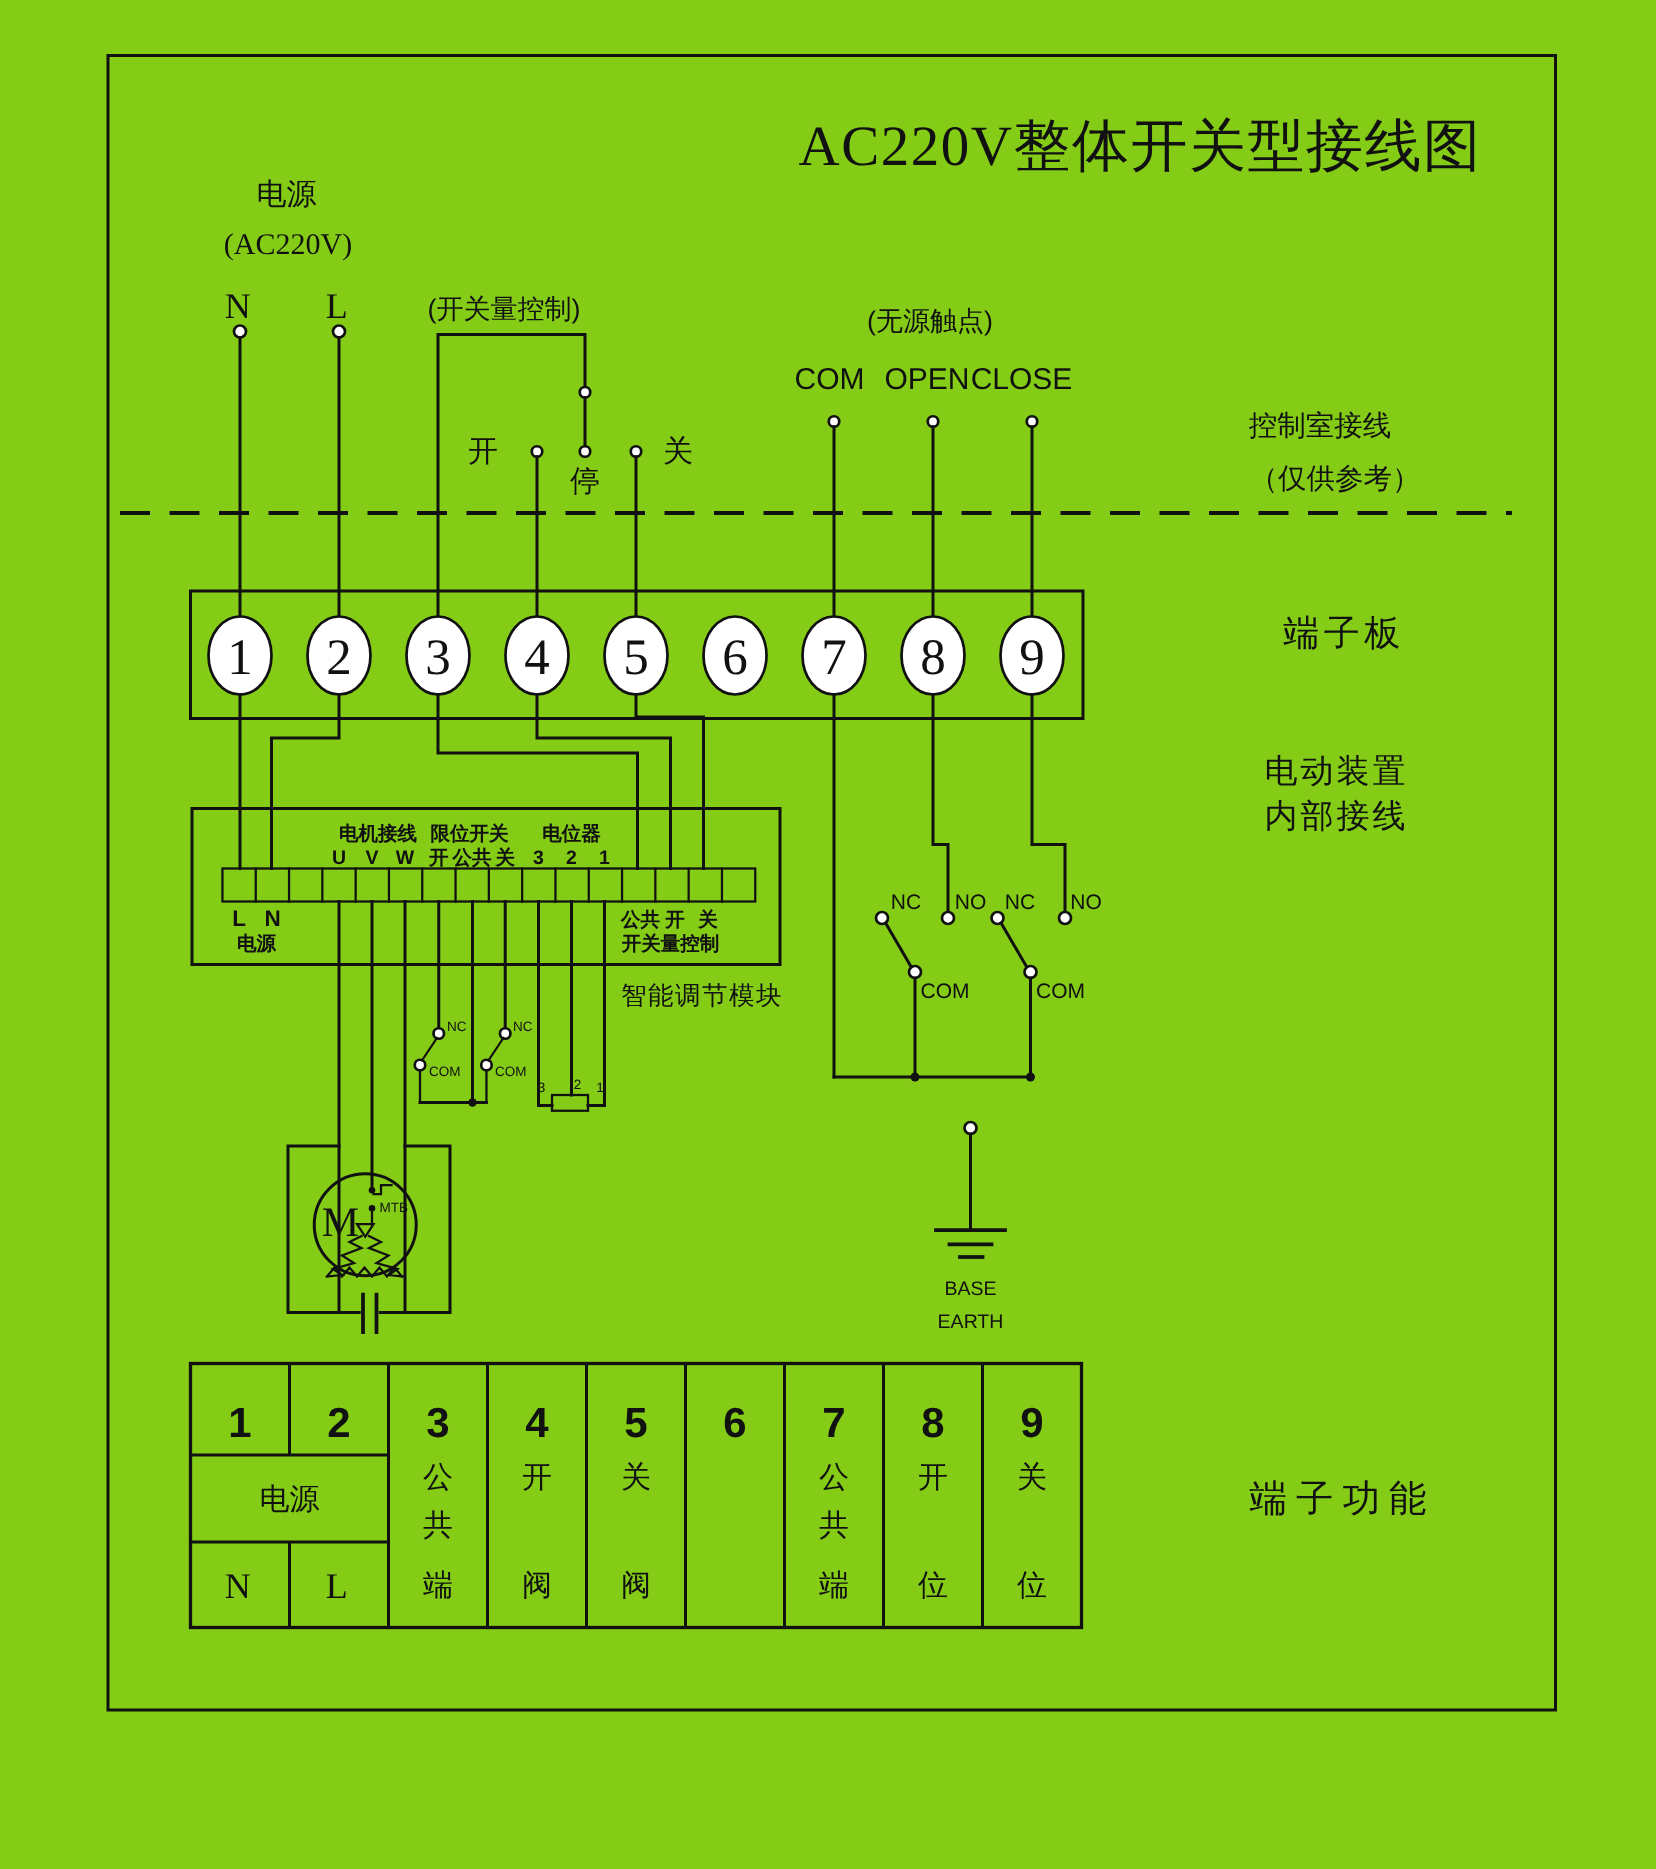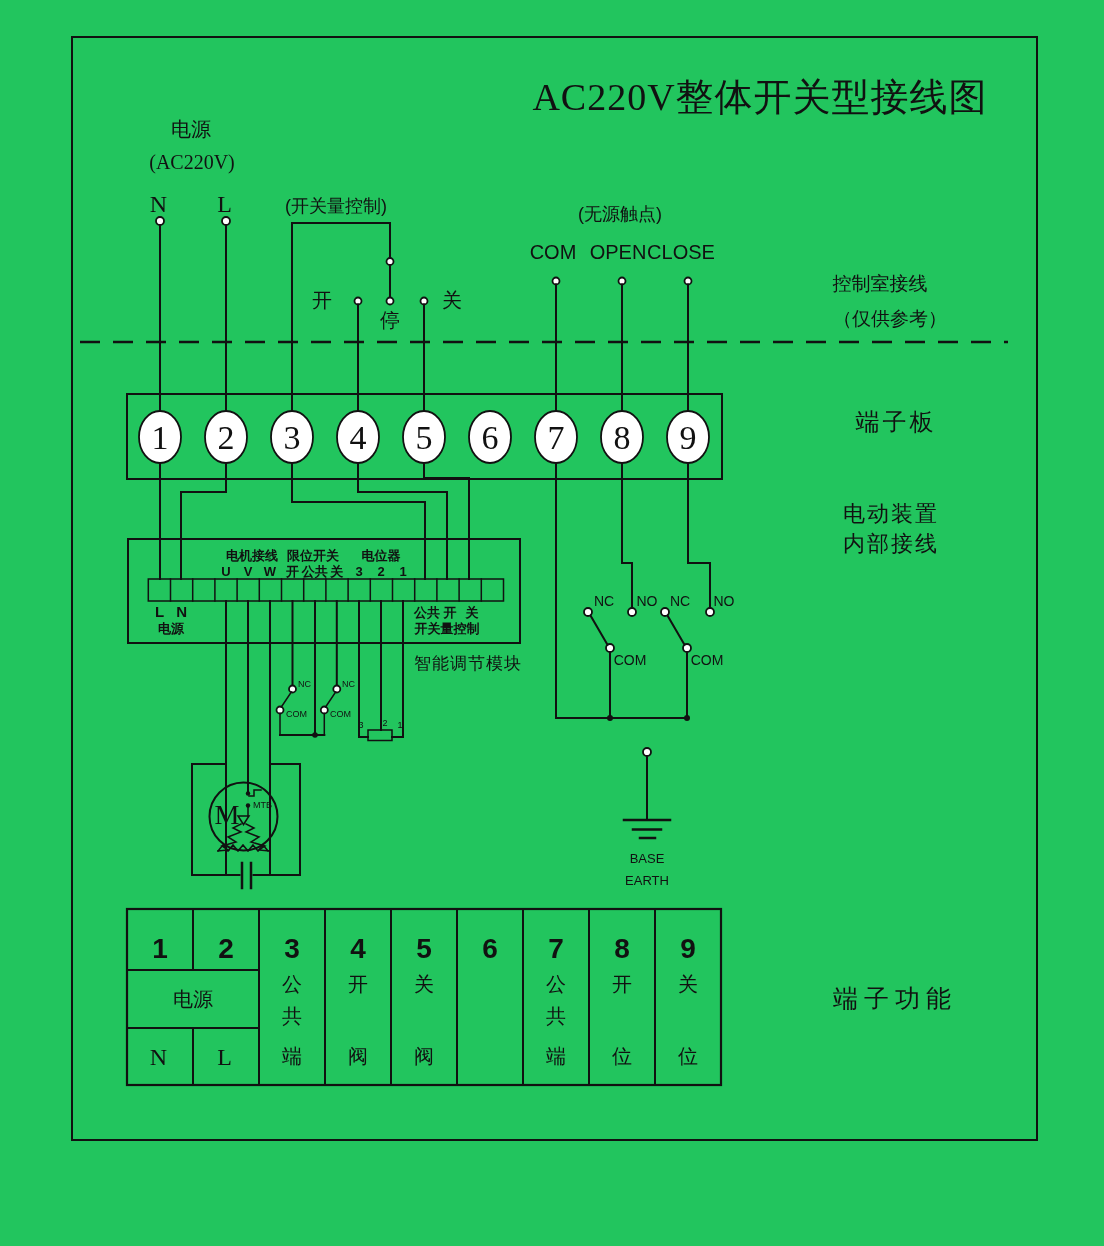--- a/index.html
+++ b/index.html
@@ -1,16 +1,16 @@
 <!DOCTYPE html>
 <html><head>
 <meta charset="utf-8">
 <style>
   html,body{margin:0;padding:0;background:#fff;}
-  .page{position:relative;width:1104px;height:1246px;background:#22c55e;overflow:hidden;}
+  .page{position:relative;width:1104px;height:1246px;background:#84cc16;overflow:hidden;}
   svg{display:block;}
   .w{stroke:#111;stroke-width:2;fill:none;stroke-linecap:square;}
   .w15{stroke:#111;stroke-width:1.5;fill:none;stroke-linecap:square;}
   .w25{stroke:#111;stroke-width:2.5;fill:none;stroke-linecap:square;}
   .box{fill:none;stroke:#111;stroke-width:2;}
   .box22{fill:none;stroke:#111;stroke-width:2.2;}
   .node{fill:#fff;stroke:#111;stroke-width:1.8;}
   .dot{fill:#111;stroke:none;}
   .dash{stroke:#111;stroke-width:2.6;fill:none;stroke-dasharray:20 13;}
   text{fill:#111;font-family:"Liberation Sans",sans-serif;}

